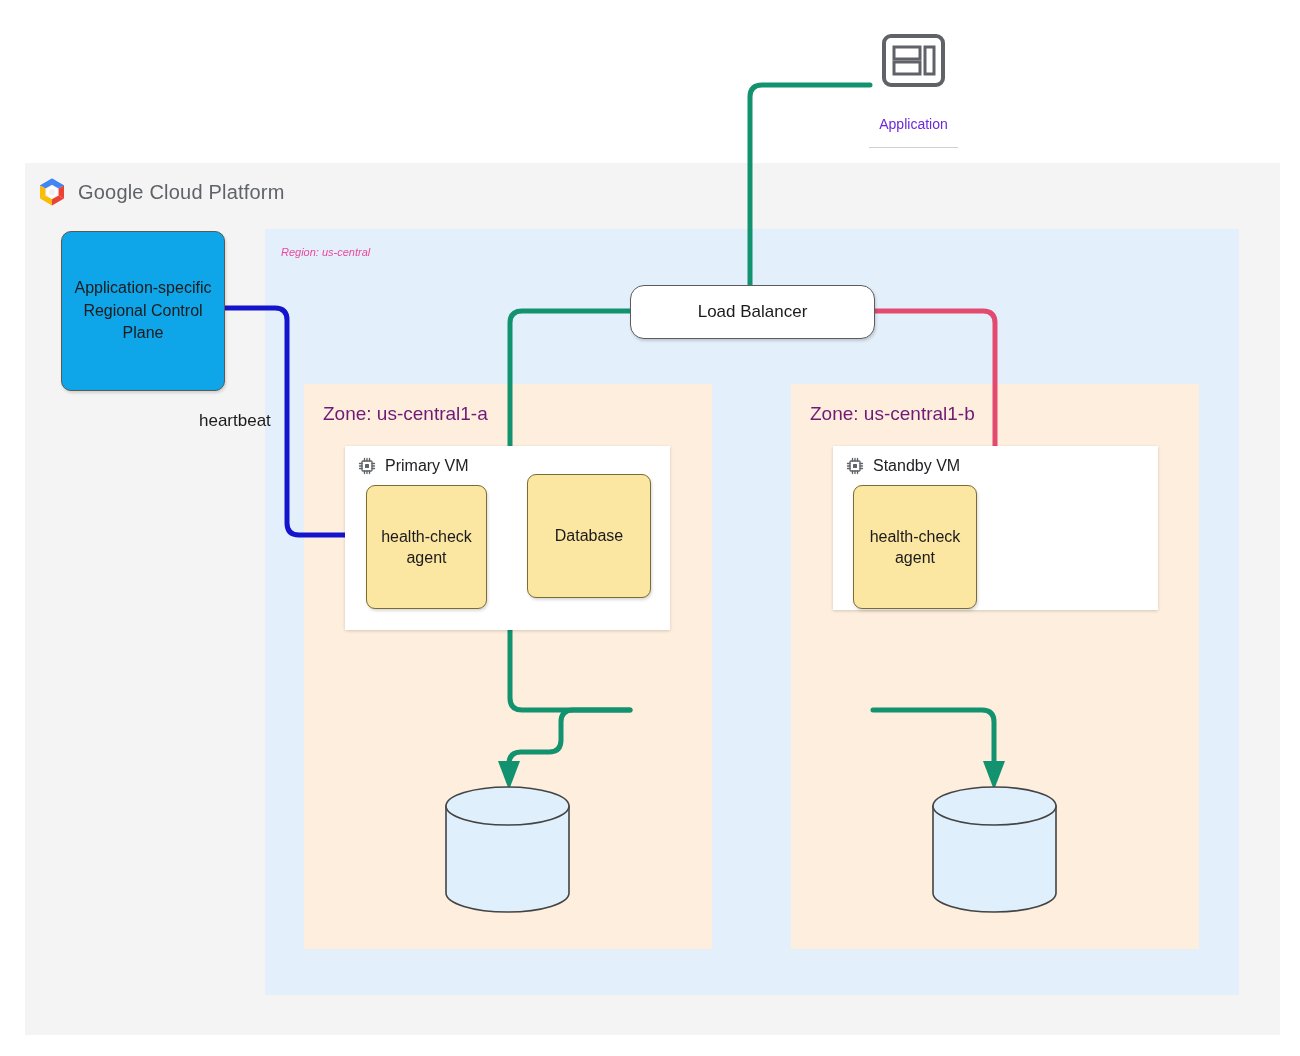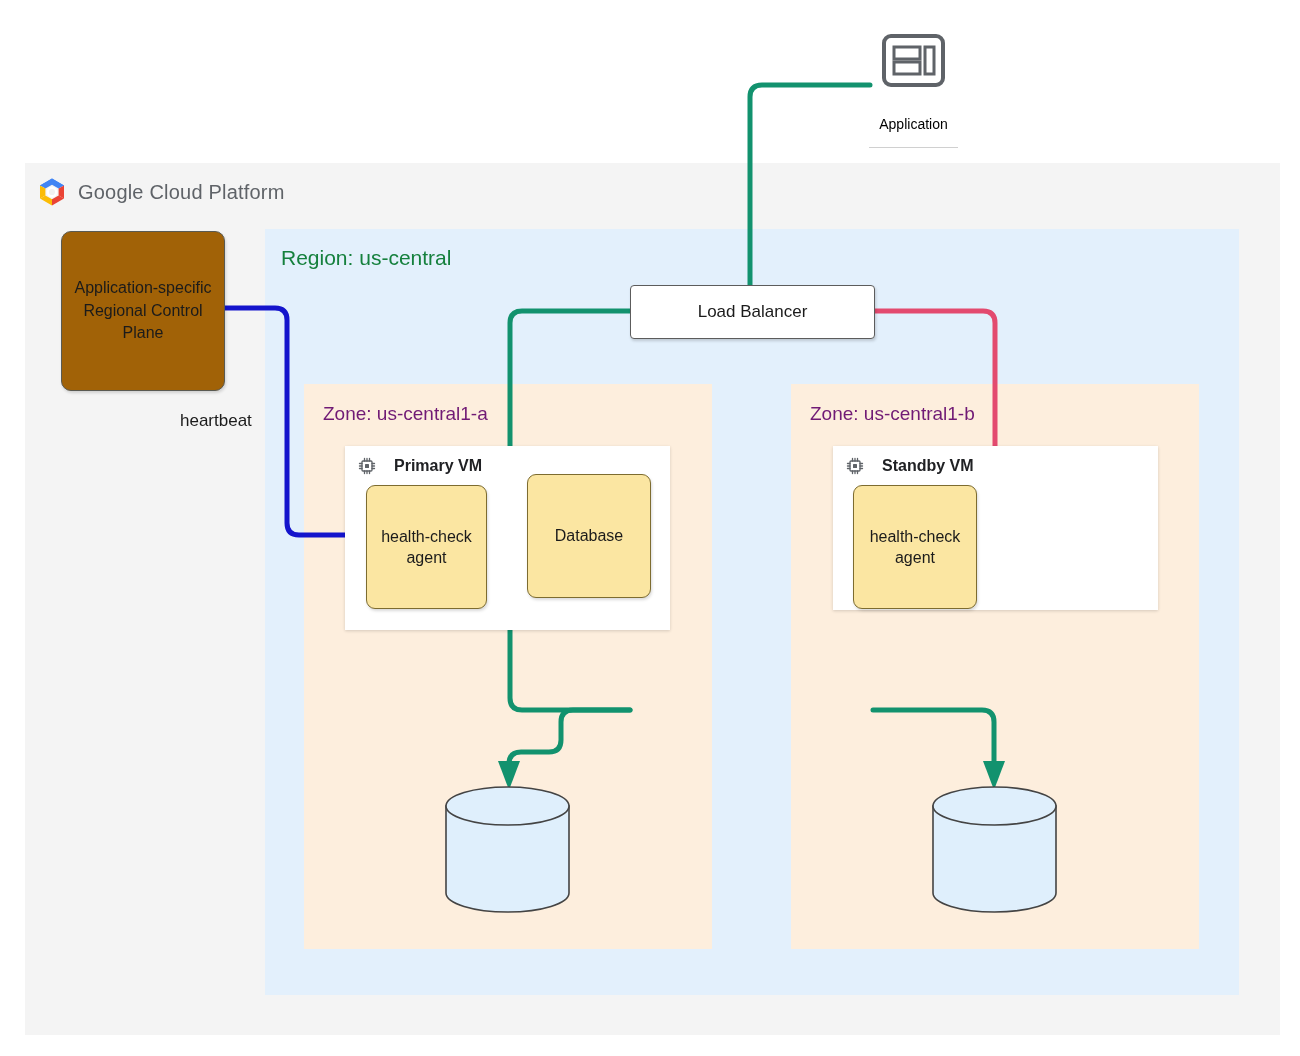--- a/index.html
+++ b/index.html
@@ -25,21 +25,21 @@
   .gcp-title{
     font-size:20px;color:#5f6368;letter-spacing:.2px;white-space:nowrap;
   }
 
   .region-box{
     position:absolute;left:265px;top:229px;width:974px;height:766px;
     background:#e3f0fc;
   }
   .region-label{
     position:absolute;left:281px;top:246px;
-    font-size:21px;color:#15803d;white-space:nowrap;
+    font-size:11px;color:#ec4899;white-space:nowrap;font-style:italic;
   }
 
   .zone-box{
     position:absolute;top:384px;width:408px;height:565px;
     background:#fdeedd;
   }
   .zone-a{left:304px;}
   .zone-b{left:791px;}
   .zone-label{
     position:absolute;top:403px;font-size:19px;color:#701a75;white-space:nowrap;
@@ -49,65 +49,65 @@
 
   
   .vm-box{
     position:absolute;top:446px;background:#ffffff;
     box-shadow:0 1px 3px rgba(0,0,0,.16);
   }
   .vm-a{left:345px;width:325px;height:184px;}
   .vm-b{left:833px;width:325px;height:164px;}
   .vm-head{
     position:absolute;top:10px;left:12px;
-    display:flex;align-items:center;gap:17px;font-weight:bold;
+    display:flex;align-items:center;gap:8px;
   }
   .chip-icon{width:20px;height:20px;display:block;}
   .vm-title{font-size:16px;color:#202124;white-space:nowrap;}
 
   
   .ycard{
     position:absolute;background:#fbe6a2;
     border:1.4px solid #7d6c30;border-radius:9px;
     display:flex;align-items:center;justify-content:center;
     text-align:center;font-size:16px;color:#1b1b1b;line-height:1.32;
     box-shadow:1px 2px 3px rgba(0,0,0,.15);
   }
   .ycard-hc-a{left:366px;top:485px;width:119px;height:122px;}
   .ycard-db{left:527px;top:474px;width:122px;height:122px;}
   .ycard-hc-b{left:853px;top:485px;width:122px;height:122px;}
 
   
   .wnode{
     position:absolute;background:#ffffff;
-    border:1.4px solid #5c5c5c;border-radius:4px;
+    border:1.4px solid #5c5c5c;border-radius:14px;
     display:flex;align-items:center;justify-content:center;
     font-size:17px;color:#1b1b1b;
     box-shadow:1px 2px 3px rgba(0,0,0,.17);
   }
   .lb-node{left:630px;top:285px;width:243px;height:52px;}
   .rpd-node{left:630px;top:684px;width:243px;height:52px;}
 
   
   .cp-node{
     position:absolute;left:61px;top:231px;width:162px;height:158px;
-    background:#a16207;border:1.4px solid #5a5a52;border-radius:10px;
+    background:#0ea5e9;border:1.4px solid #5a5a52;border-radius:10px;
     display:flex;align-items:center;justify-content:center;text-align:center;
     font-size:16px;color:#1b1b1b;line-height:1.42;
     box-shadow:1px 2px 3px rgba(0,0,0,.15);
   }
   .heartbeat-label{
-    position:absolute;left:180px;top:411px;font-size:17px;color:#1b1b1b;white-space:nowrap;
+    position:absolute;left:199px;top:411px;font-size:17px;color:#1b1b1b;white-space:nowrap;
   }
 
   
   .app-icon-wrap{position:absolute;left:882px;top:34px;width:63px;height:53px;}
   .app-label{
     position:absolute;left:869px;top:116px;width:89px;
-    text-align:center;font-size:14px;color:#000000;
+    text-align:center;font-size:14px;color:#6d28d9;
   }
   .app-rule{
     position:absolute;left:869px;top:147px;width:89px;height:1px;background:#d0d0d0;
   }
 
   
   svg.layer{position:absolute;left:0;top:0;width:1300px;height:1056px;overflow:visible;}
   .edge{fill:none;stroke-linecap:round;stroke-linejoin:round;}
 </style>
 </head>

